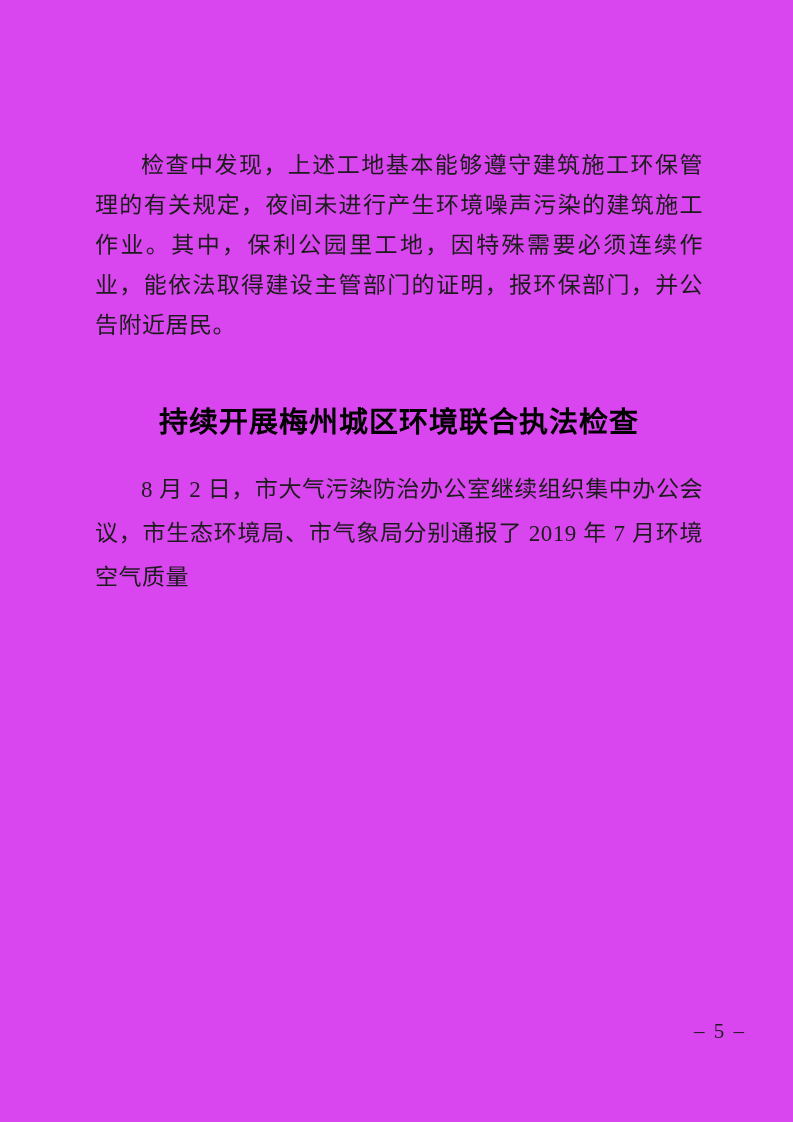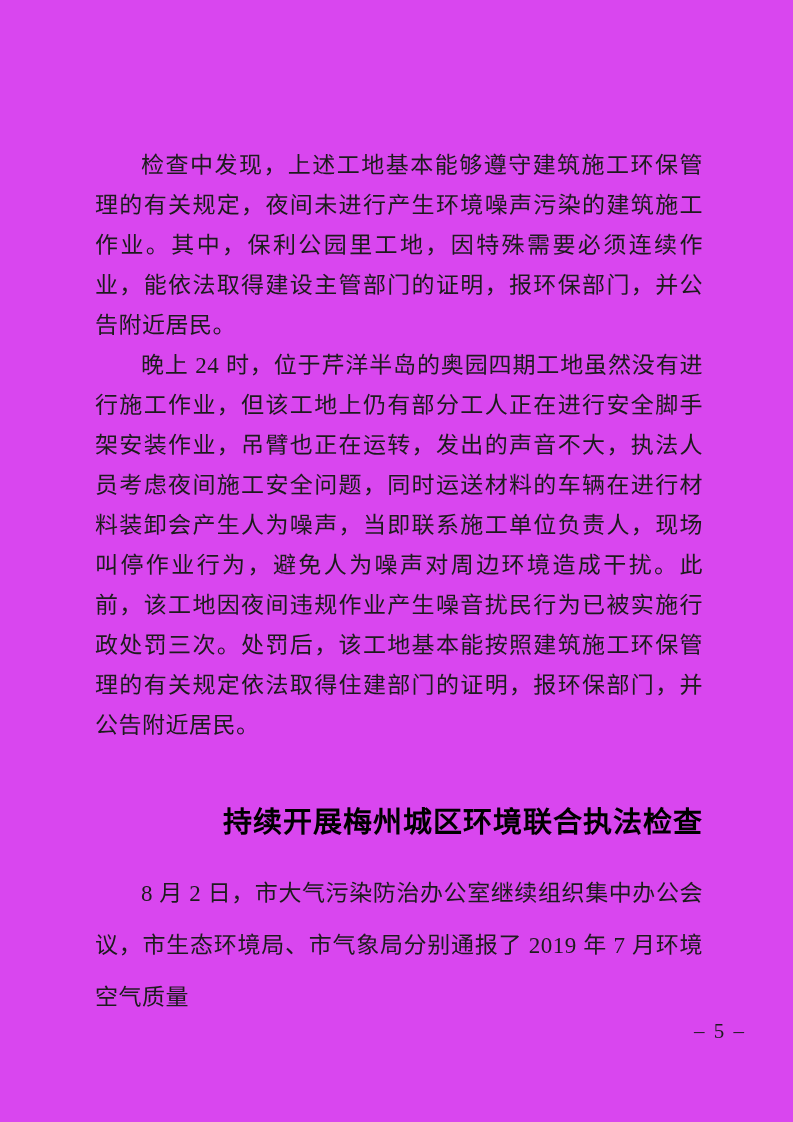--- a/index.html
+++ b/index.html
@@ -31,42 +31,41 @@
     text-justify: inter-ideograph;
     text-indent: 2em;
     letter-spacing: 0.5px;
     color: #1c1c1c;
   }
   .section-heading {
     margin: 56px 0 26px 0;
     font-size: 29px;
     line-height: 40px;
     font-weight: bold;
-    text-align: right;
+    text-align: center;
     letter-spacing: 1px;
     color: #000000;
     font-family: "Liberation Serif", "DejaVu Serif", serif;
   }
   .section-para {
-    line-height: 52px;
+    line-height: 44px;
   }
   .page-number {
     position: absolute;
     top: 1018px;
     right: 95px;
     font-size: 21px;
     line-height: 26px;
     letter-spacing: 2px;
     color: #1c1c1c;
   }
 </style>
 </head>
 <body>
 
 <div class="page">
   <div class="content">
     <p class="body-text">检查中发现，上述工地基本能够遵守建筑施工环保管理的有关规定，夜间未进行产生环境噪声污染的建筑施工作业。其中，保利公园里工地，因特殊需要必须连续作业，能依法取得建设主管部门的证明，报环保部门，并公告附近居民。</p>
-    <p class="body-text">晚上 24 时，位于芹洋半岛的奥园四期工地虽然没有进行施工作业，但该工地上仍有部分工人正在进行安全脚手架安装作业，吊臂也正在运转，发出的声音不大，执法人员考虑夜间施工安全问题，同时运送材料的车辆在进行材料装卸会产生人为噪声，当即联系施工单位负责人，现场叫停作业行为，避免人为噪声对周边环境造成干扰。此前，该工地因夜间违规作业产生噪音扰民行为已被实施行政处罚三次。处罚后，该工地基本能按照建筑施工环保管理的有关规定依法取得住建部门的证明，报环保部门，并公告附近居民。</p>
     <h1 class="section-heading">持续开展梅州城区环境联合执法检查</h1>
     <p class="body-text section-para">8 月 2 日，市大气污染防治办公室继续组织集中办公会议，市生态环境局、市气象局分别通报了 2019 年 7 月环境空气质量</p>
   </div>
   <div class="page-number">– 5 –</div>
 </div>
 
 </body></html>

